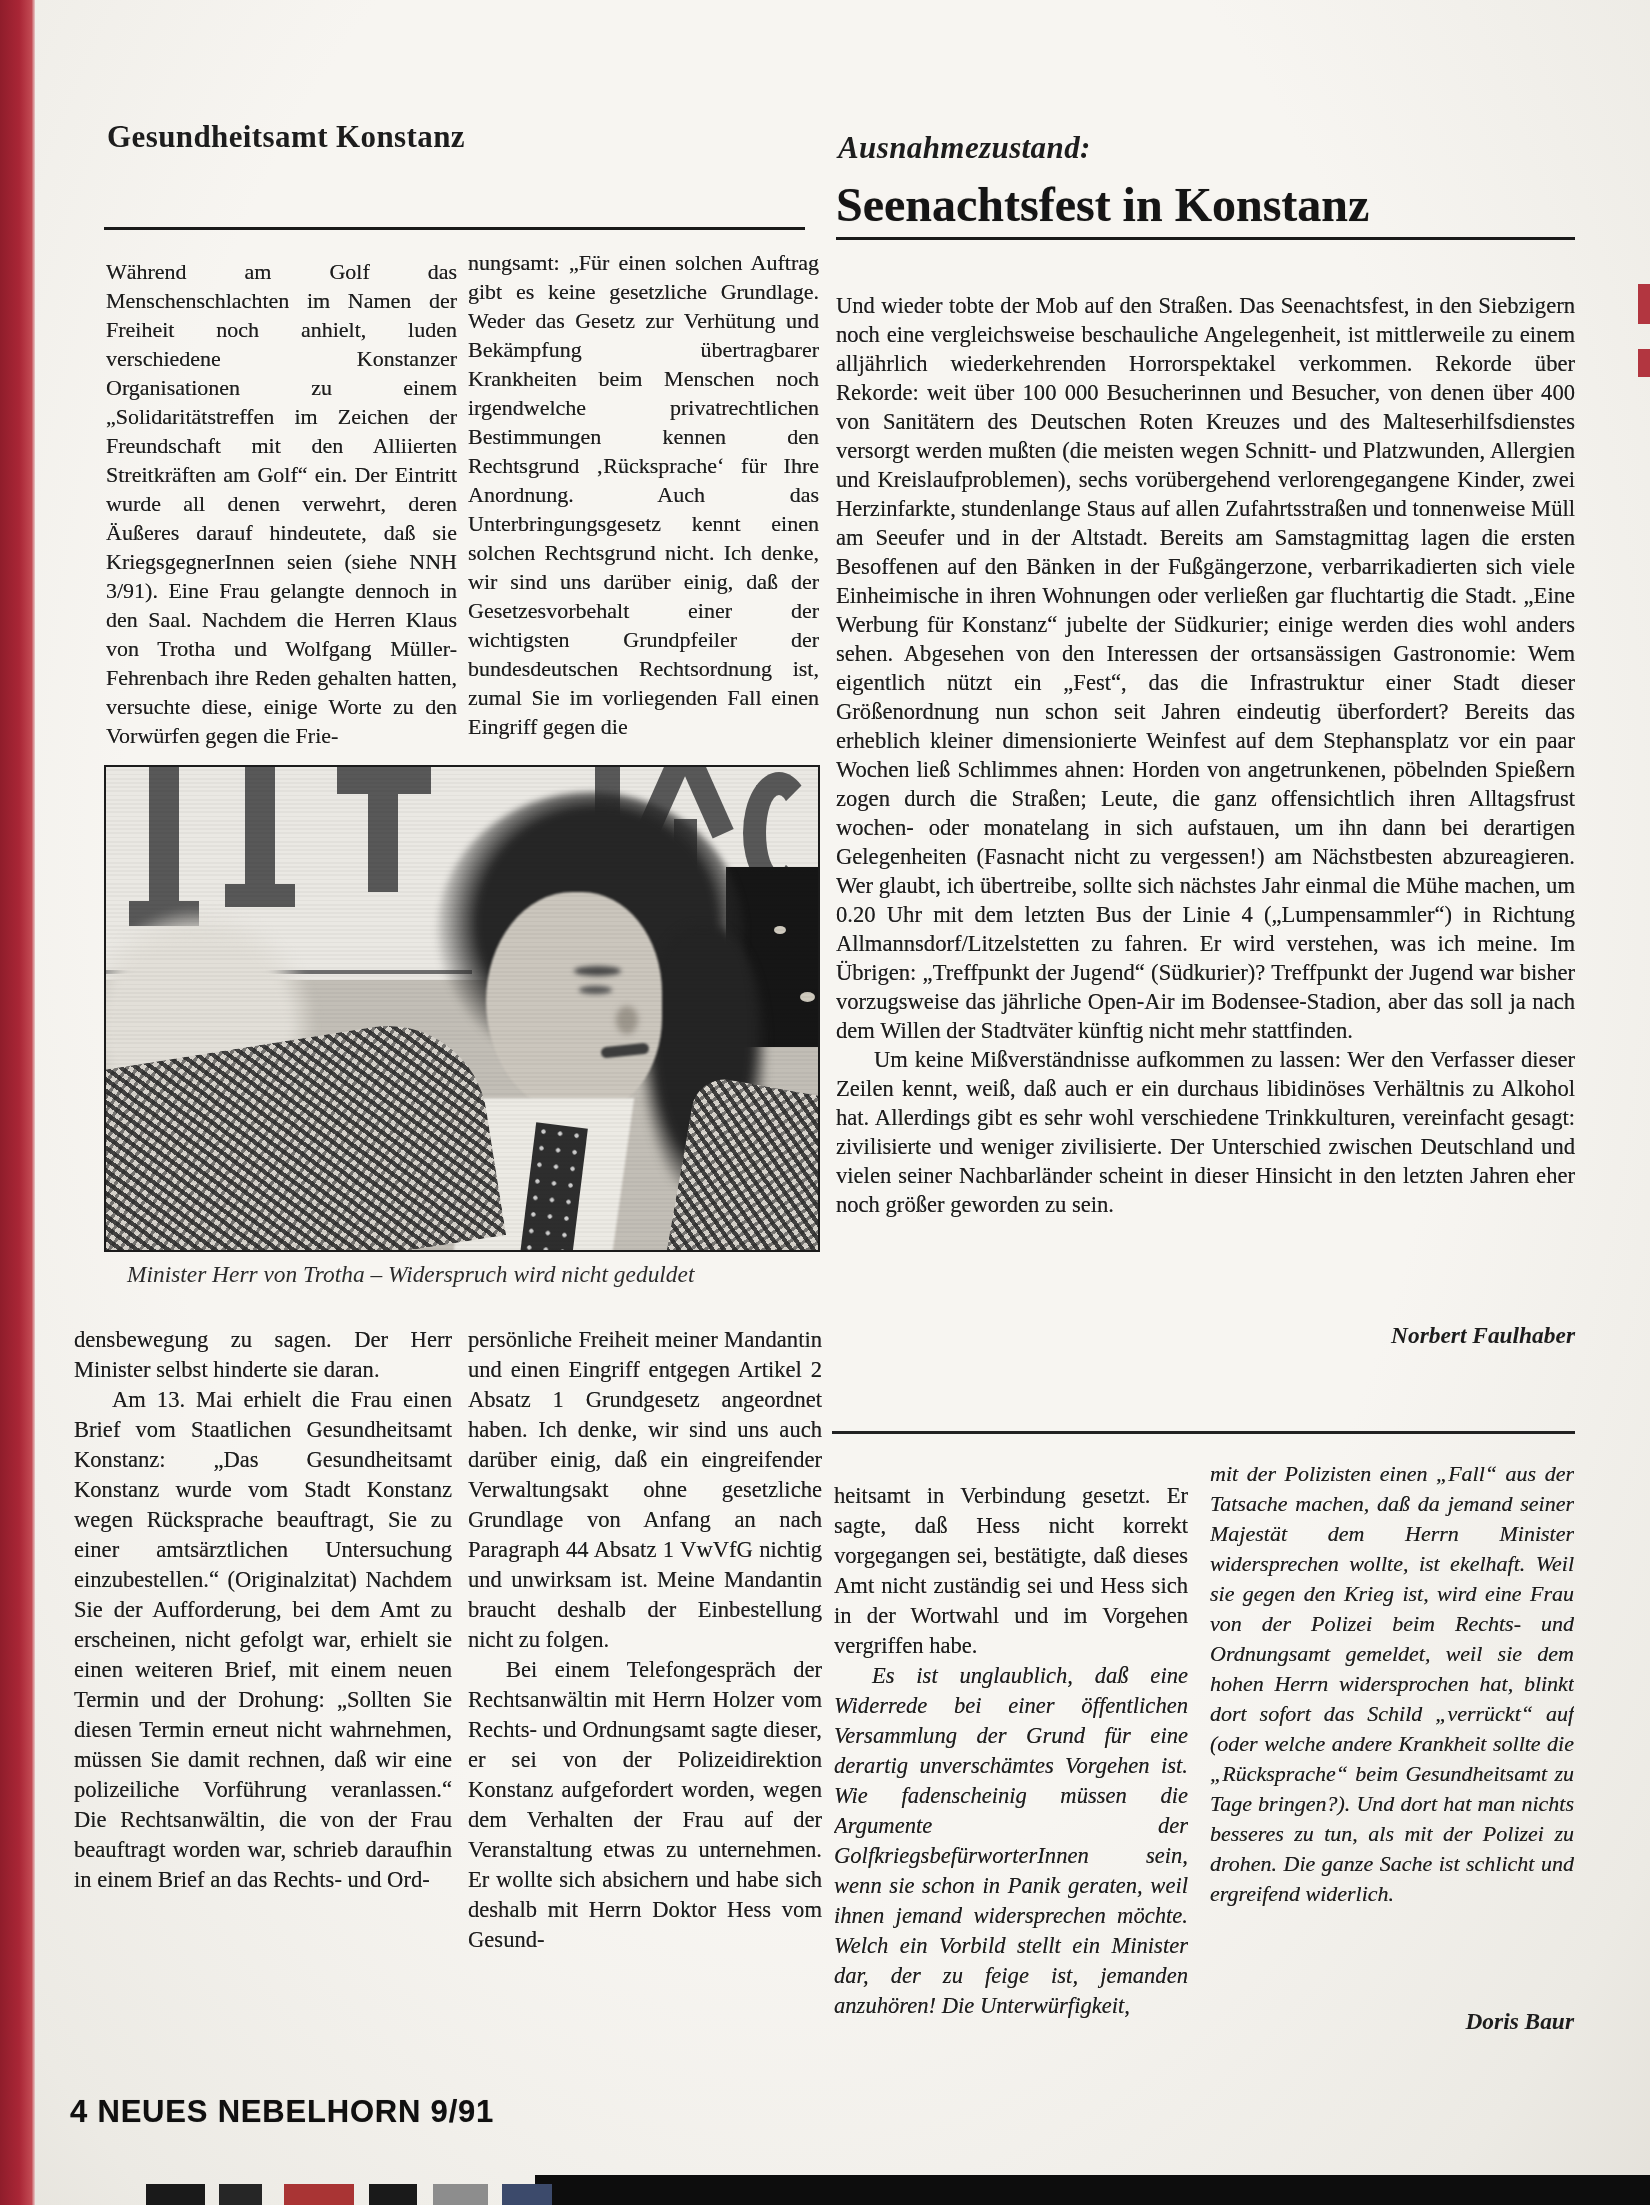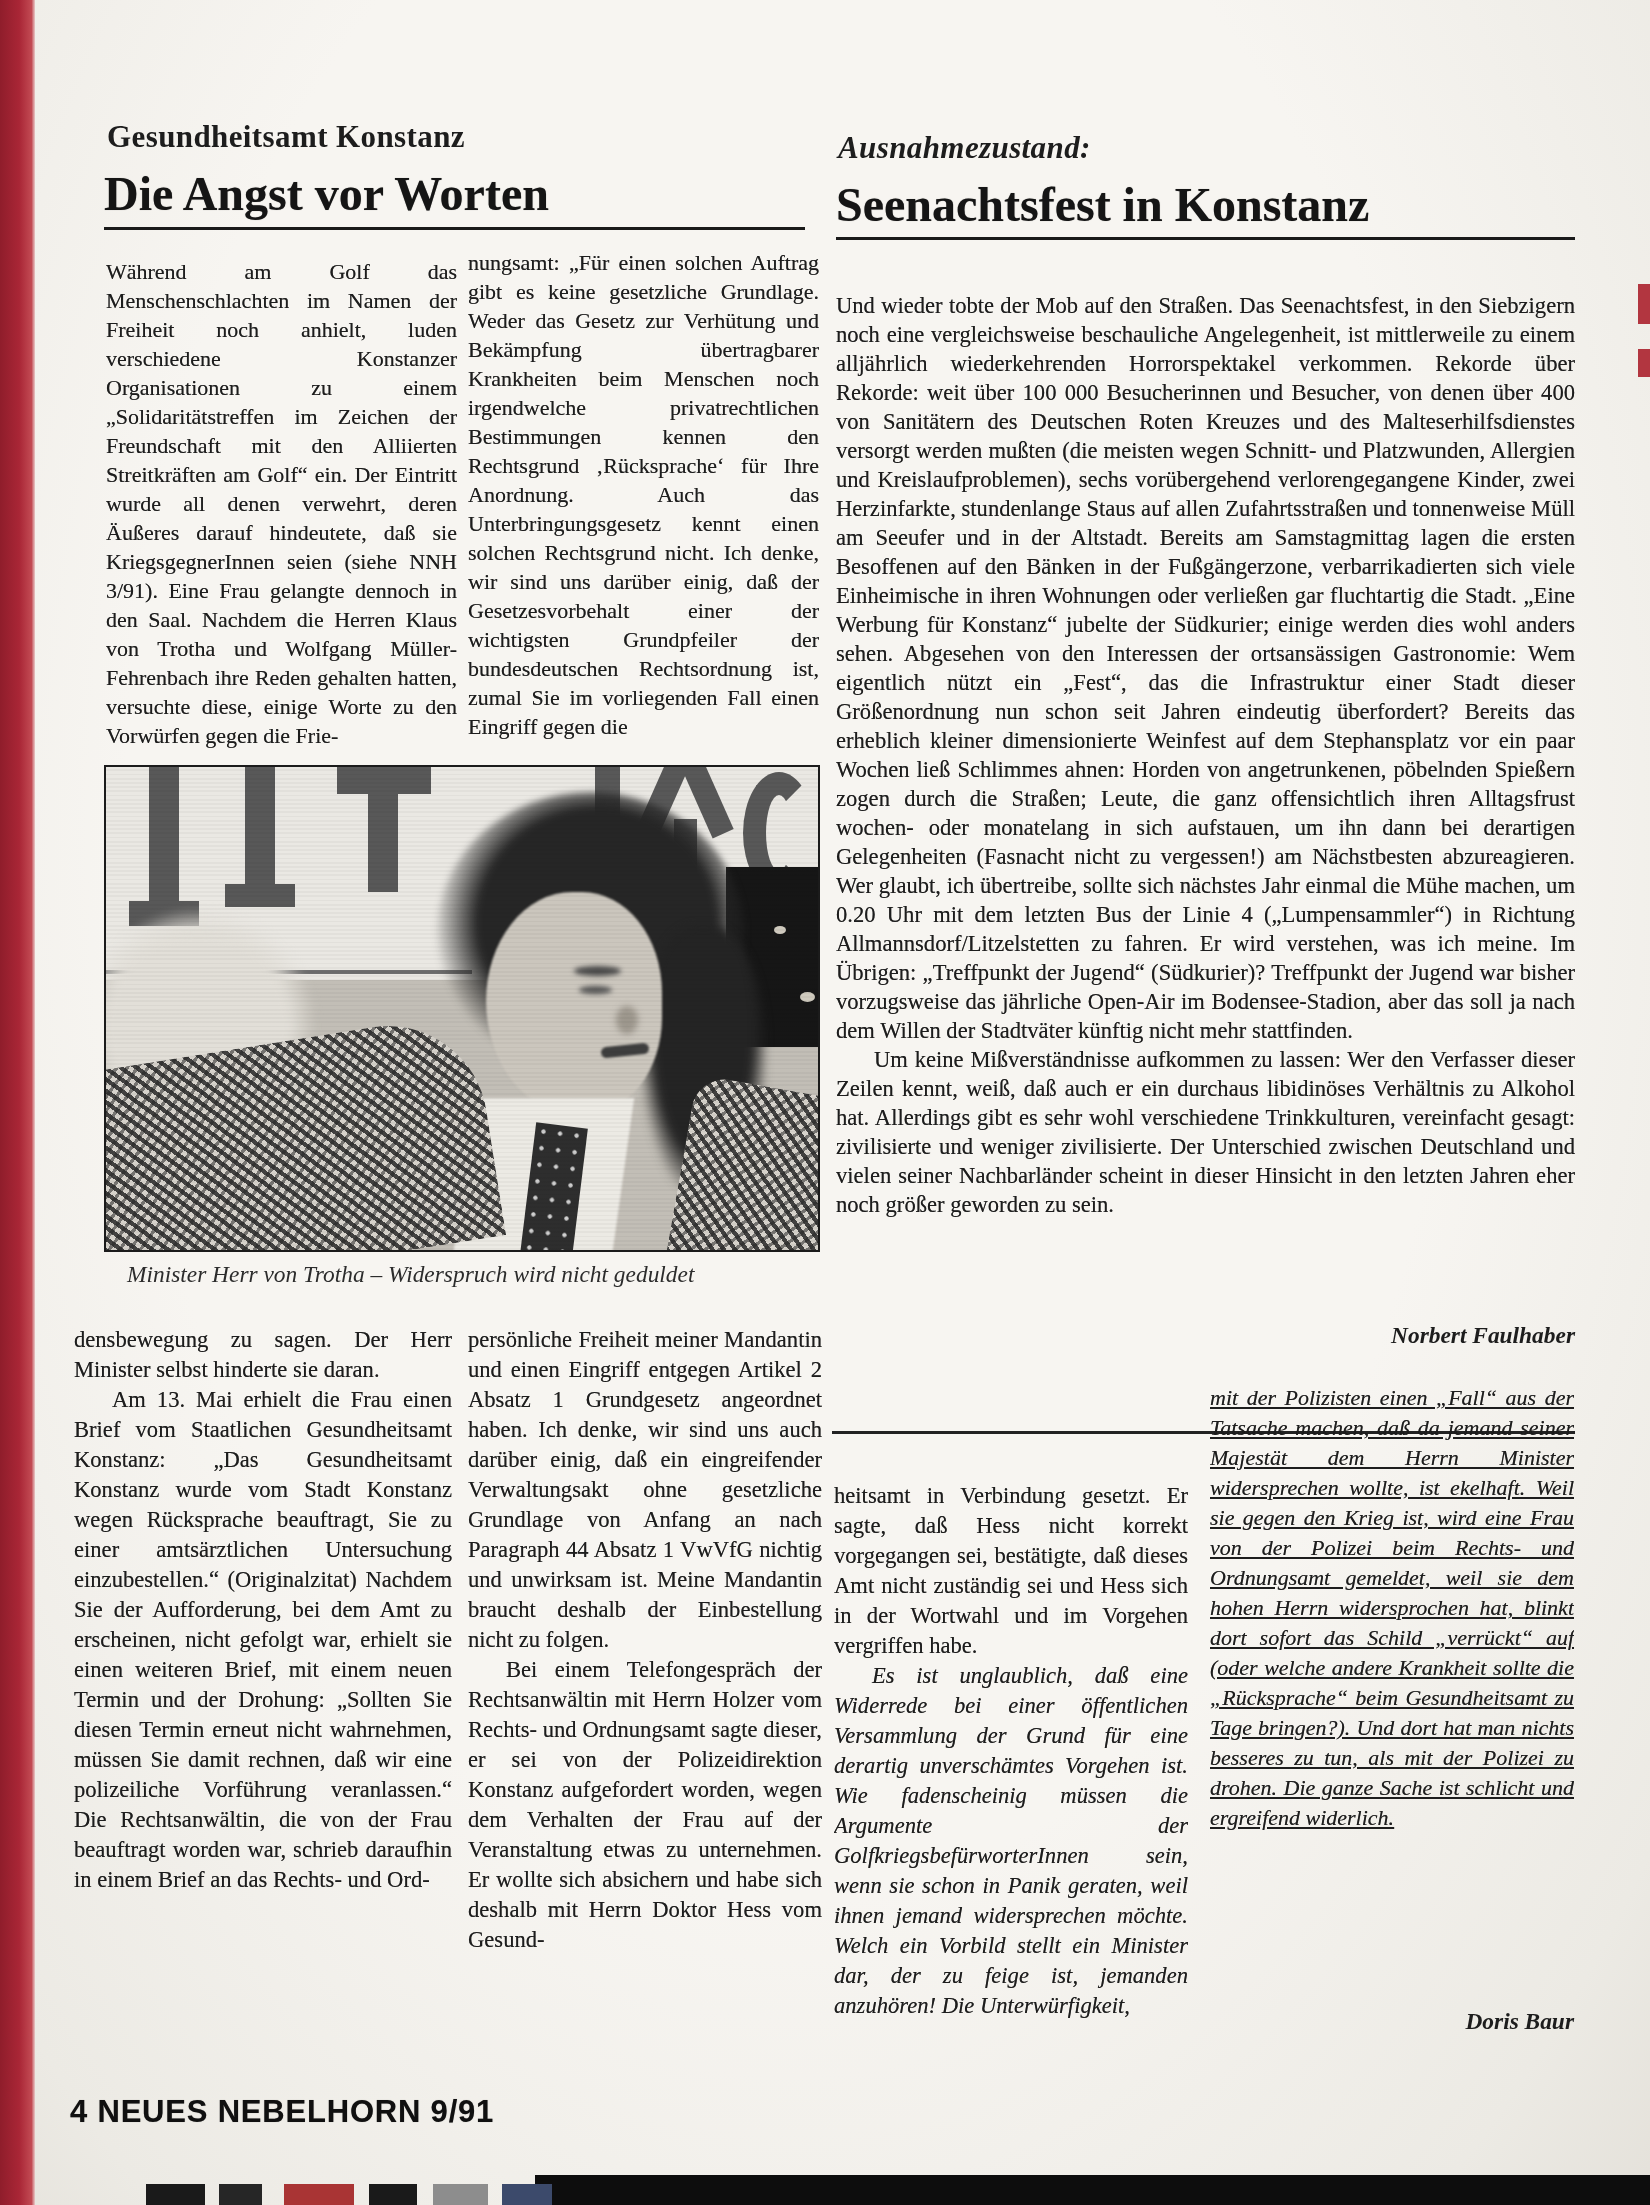--- a/index.html
+++ b/index.html
@@ -82,21 +82,20 @@
 </head>
 <body>
 
 <div class="page">
 
   <div class="abs scan-left-strip"></div>
   <div class="abs edge-tick" style="top:284px;height:40px;"></div>
   <div class="abs edge-tick" style="top:349px;height:28px;"></div>
 
   <div class="abs kicker" style="left:107px;top:119px;">Gesundheitsamt Konstanz</div>
-  <div class="abs headline" style="left:104px;top:166px;">Die Angst vor Worten</div>
   <div class="abs rule" style="left:104px;top:227px;width:701px;"></div>
 
   <div class="abs kicker kicker-italic" style="left:838px;top:130px;">Ausnahmezustand:</div>
   <div class="abs headline" style="left:836px;top:177px;">Seenachtsfest in Konstanz</div>
   <div class="abs rule" style="left:836px;top:237px;width:739px;"></div>
 
   <div class="abs col upcol" style="left:106px;top:257px;">
       <p class="para">Während am Golf das Menschenschlachten im Namen der Freiheit noch anhielt, luden verschiedene Konstanzer Organisationen zu einem „Solidaritätstreffen im Zeichen der Freundschaft mit den Alliierten Streitkräften am Golf“ ein. Der Eintritt wurde all denen verwehrt, deren Äußeres darauf hindeutete, daß sie KriegsgegnerInnen seien (siehe NNH 3/91). Eine Frau gelangte dennoch in den Saal. Nachdem die Herren Klaus von Trotha und Wolfgang Müller-Fehrenbach ihre Reden gehalten hatten, versuchte diese, einige Worte zu den Vorwürfen gegen die Frie-</p>
     </div>
   <div class="abs col upcol" style="left:468px;top:248px;">
@@ -151,21 +150,21 @@
       <p class="para indent">Am 13. Mai erhielt die Frau einen Brief vom Staatlichen Gesundheitsamt Konstanz: „Das Gesundheitsamt Konstanz wurde vom Stadt Konstanz wegen Rücksprache beauftragt, Sie zu einer amtsärztlichen Untersuchung einzubestellen.“ (Originalzitat) Nachdem Sie der Aufforderung, bei dem Amt zu erscheinen, nicht gefolgt war, erhielt sie einen weiteren Brief, mit einem neuen Termin und der Drohung: „Sollten Sie diesen Termin erneut nicht wahrnehmen, müssen Sie damit rechnen, daß wir eine polizeiliche Vorführung veranlassen.“ Die Rechtsanwältin, die von der Frau beauftragt worden war, schrieb daraufhin in einem Brief an das Rechts- und Ord-</p>
     </div>
   <div class="abs col lowcol" style="left:468px;top:1325px;width:354px;height:719px;">
       <p class="para">persönliche Freiheit meiner Mandantin und einen Eingriff entgegen Artikel 2 Absatz 1 Grundgesetz angeordnet haben. Ich denke, wir sind uns auch darüber einig, daß ein eingreifender Verwaltungsakt ohne gesetzliche Grundlage von Anfang an nach Paragraph 44 Absatz 1 VwVfG nichtig und unwirksam ist. Meine Mandantin braucht deshalb der Einbestellung nicht zu folgen.</p>
       <p class="para indent">Bei einem Telefongespräch der Rechtsanwältin mit Herrn Holzer vom Rechts- und Ordnungsamt sagte dieser, er sei von der Polizeidirektion Konstanz aufgefordert worden, wegen dem Verhalten der Frau auf der Veranstaltung etwas zu unternehmen. Er wollte sich absichern und habe sich deshalb mit Herrn Doktor Hess vom Gesund-</p>
     </div>
   <div class="abs col lowcol" style="left:834px;top:1459px;width:354px;height:585px;margin-top:22px;">
       <p class="para">heitsamt in Verbindung gesetzt. Er sagte, daß Hess nicht korrekt vorgegangen sei, bestätigte, daß dieses Amt nicht zuständig sei und Hess sich in der Wortwahl und im Vorgehen vergriffen habe.</p>
       <p class="para indent italic">Es ist unglaublich, daß eine Widerrede bei einer öffentlichen Versammlung der Grund für eine derartig unverschämtes Vorgehen ist. Wie fadenscheinig müssen die Argumente der GolfkriegsbefürworterInnen sein, wenn sie schon in Panik geraten, weil ihnen jemand widersprechen möchte. Welch ein Vorbild stellt ein Minister dar, der zu feige ist, jemanden anzuhören! Die Unterwürfigkeit,</p>
     </div>
-  <div class="abs col lowcol" style="left:1210px;top:1383px;width:364px;height:535px;font-size:22px;line-height:30px;text-decoration:underline;">
+  <div class="abs col lowcol" style="left:1210px;top:1459px;width:364px;height:535px;font-size:22px;line-height:30px;">
       <p class="para italic">mit der Polizisten einen „Fall“ aus der Tatsache machen, daß da jemand seiner Majestät dem Herrn Minister widersprechen wollte, ist ekelhaft. Weil sie gegen den Krieg ist, wird eine Frau von der Polizei beim Rechts- und Ordnungsamt gemeldet, weil sie dem hohen Herrn widersprochen hat, blinkt dort sofort das Schild „verrückt“ auf (oder welche andere Krankheit sollte die „Rücksprache“ beim Gesundheitsamt zu Tage bringen?). Und dort hat man nichts besseres zu tun, als mit der Polizei zu drohen. Die ganze Sache ist schlicht und ergreifend widerlich.</p>
     </div>
   <div class="abs byline" style="left:1210px;top:2008px;width:364px;">Doris Baur</div>
 
   <div class="abs footer" style="left:70px;top:2094px;">4 NEUES NEBELHORN 9/91</div>
 
   <div class="abs bottom-band"></div>
   <div class="abs bb" style="left:146px;width:59px;background:#1a1a1a;"></div>
   <div class="abs bb" style="left:219px;width:43px;background:#262626;"></div>
   <div class="abs bb" style="left:284px;width:70px;background:#a93434;"></div>

